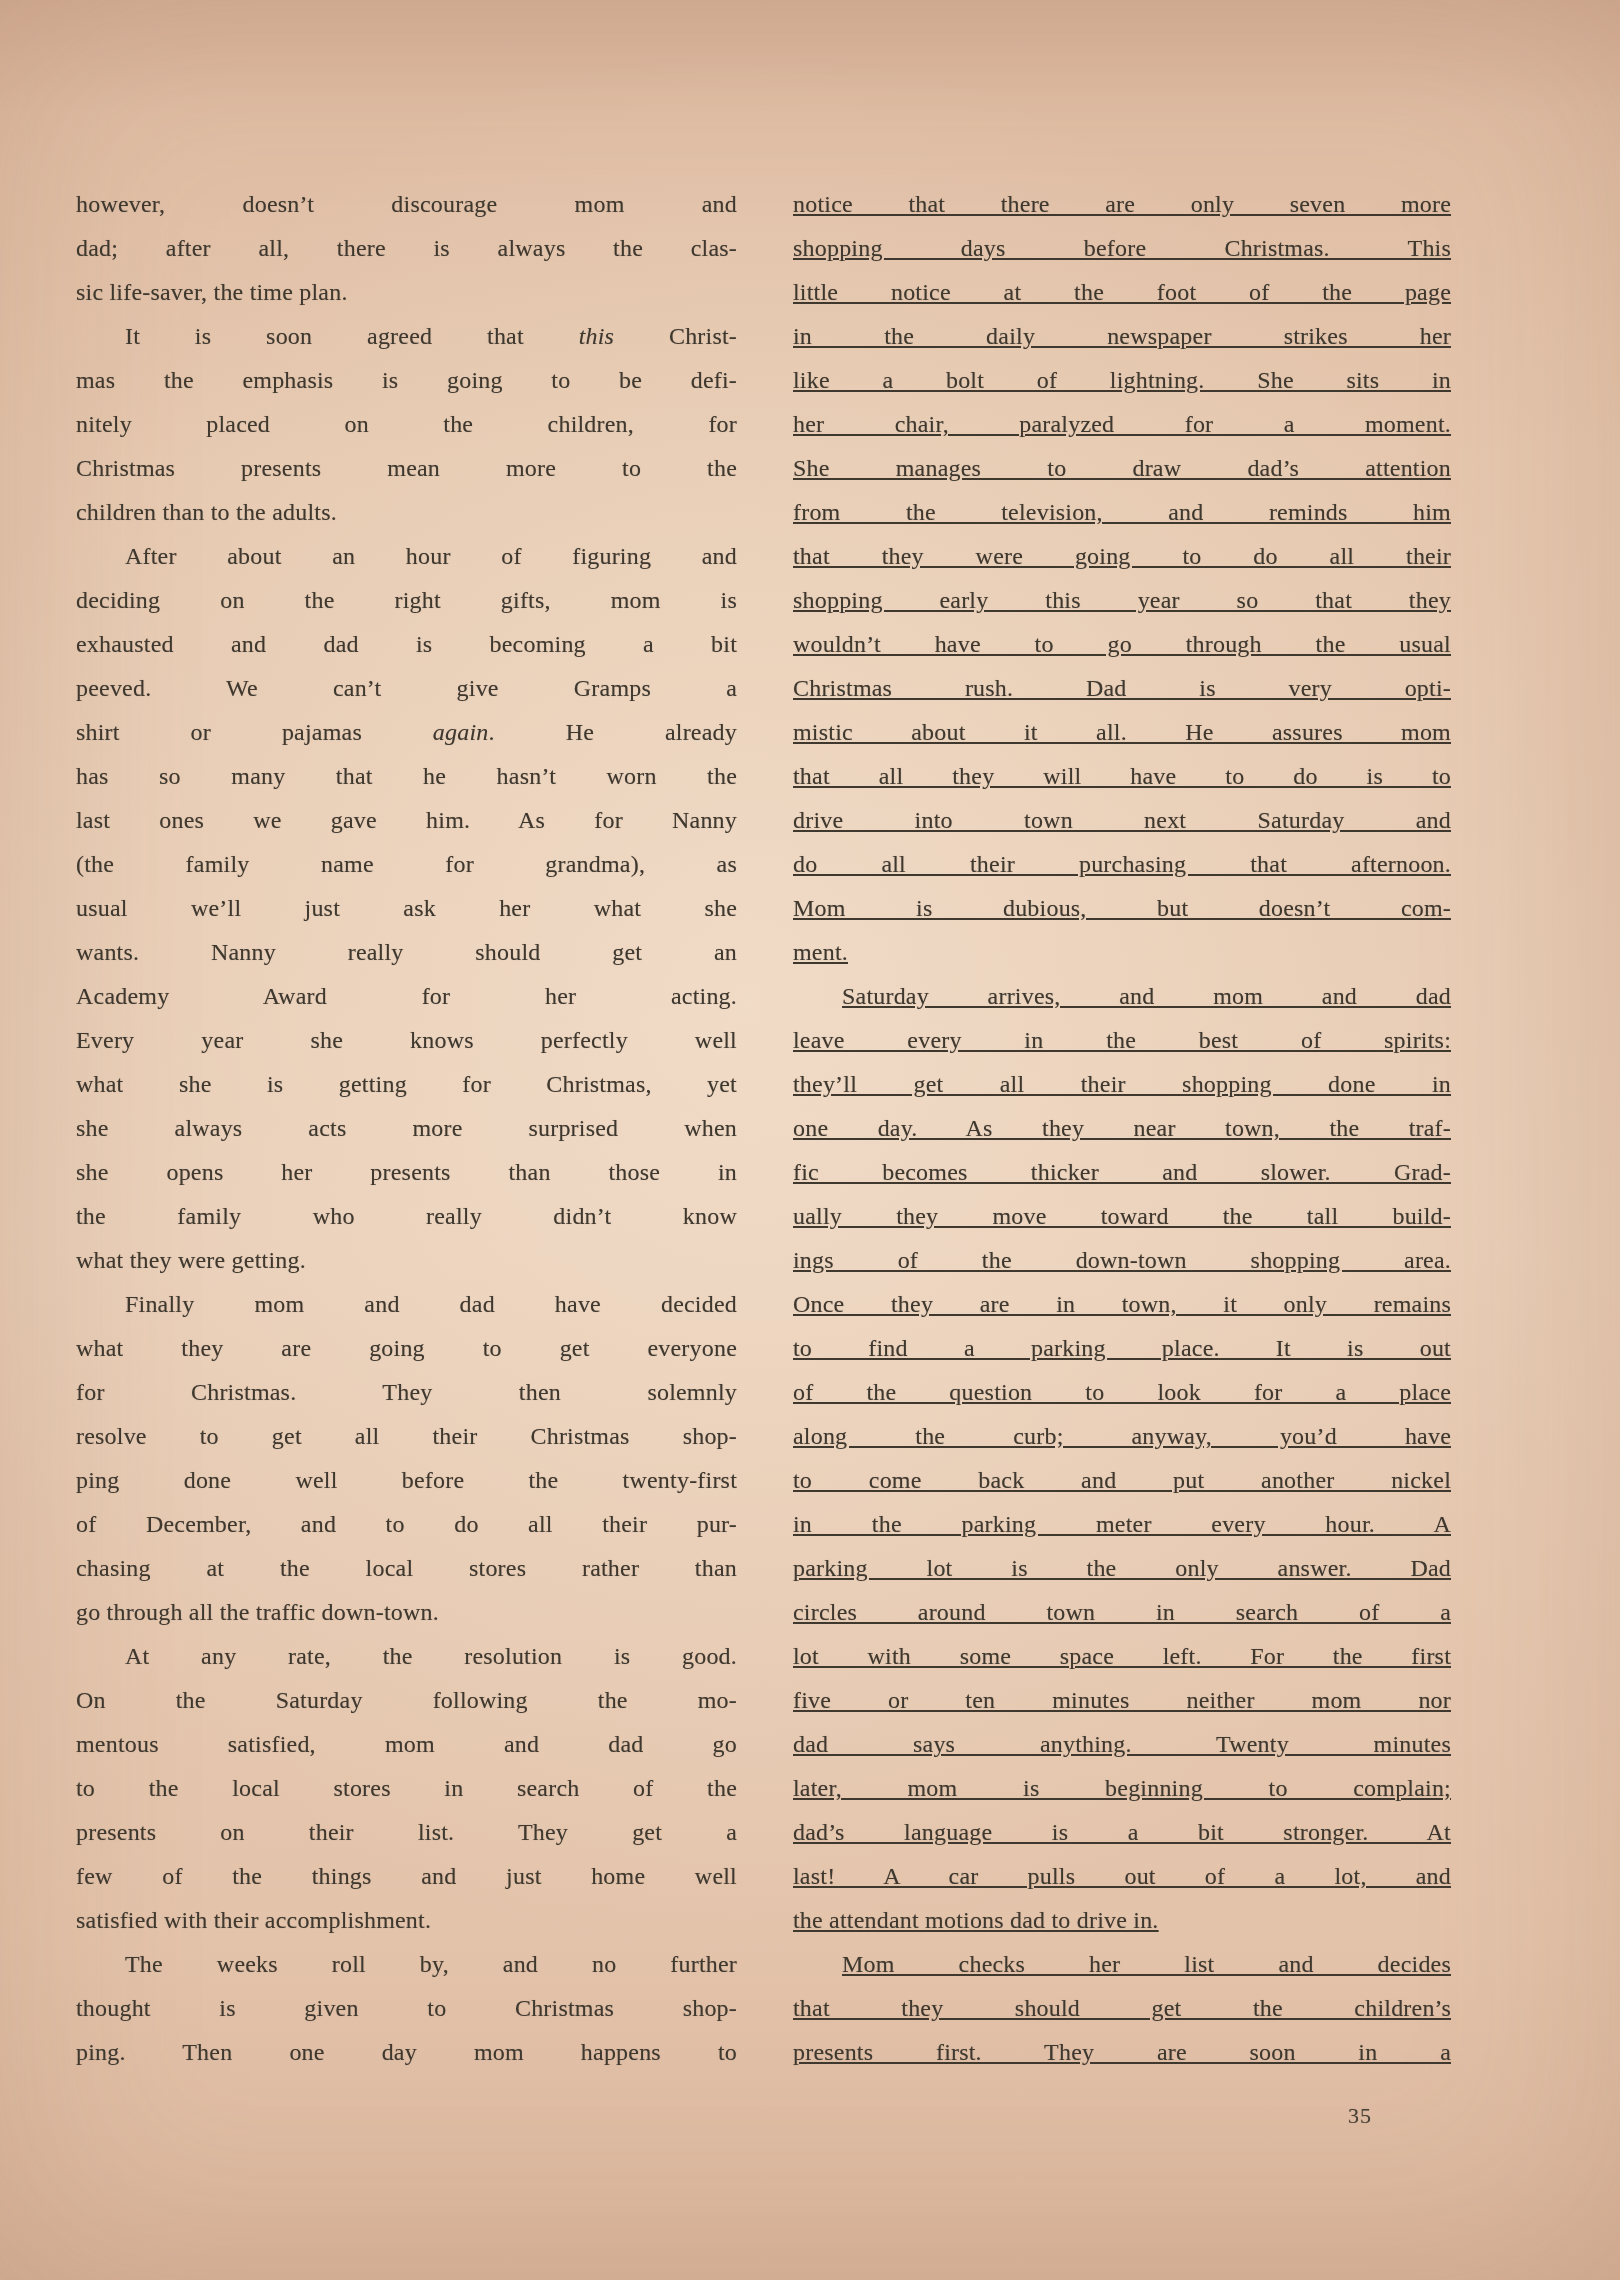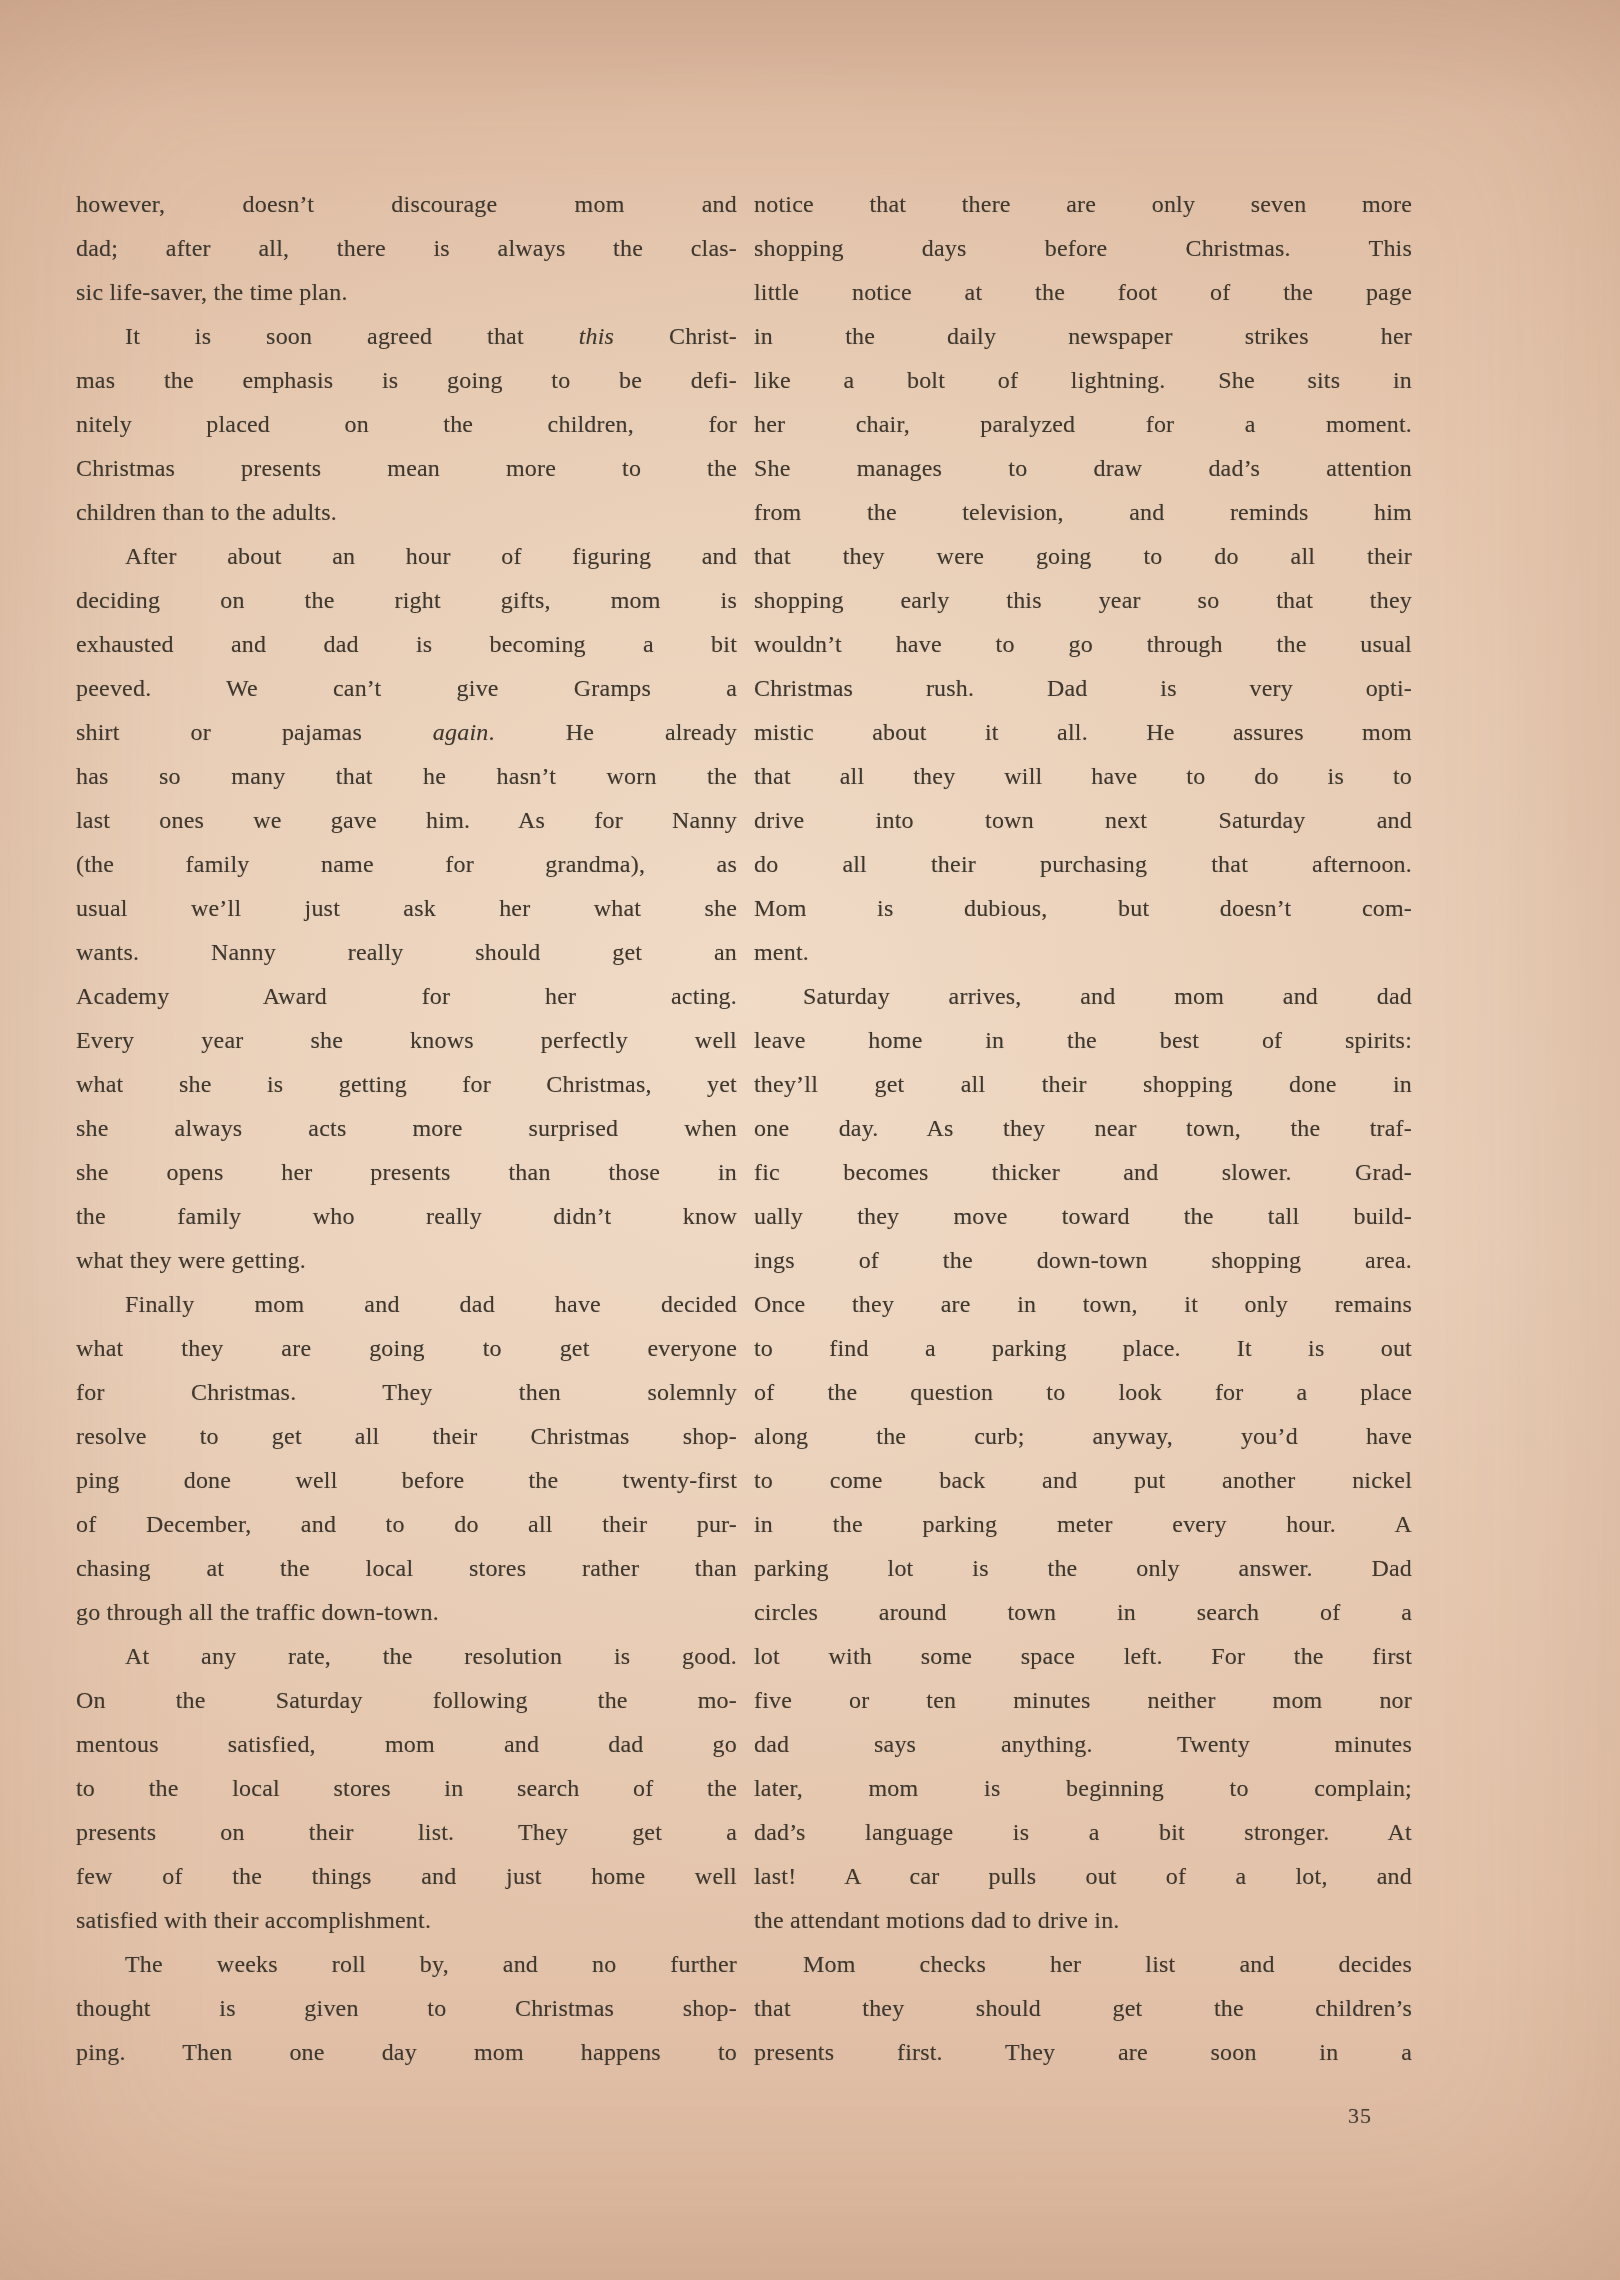--- a/index.html
+++ b/index.html
@@ -19,21 +19,21 @@
   .col {
     position: absolute;
     top: 182px;
     color: #3f382f;
     font-size: 24px;
     line-height: 44px;
     letter-spacing: 0.2px;
     text-shadow: 0 0 0.9px rgba(63, 56, 47, 0.35);
   }
   .col-left  { left: 76px;  width: 661px; }
-  .col-right { left: 754px; width: 658px; }
+  .col-right { left: 793px; width: 658px; text-decoration: underline; }
   .line { text-align: justify; text-align-last: justify; white-space: normal; }
   .line.indent { text-indent: 49px; }
   .line.pend { text-align-last: left; }
   .page-number {
     position: absolute;
     left: 1348px; top: 2103px;
     color: #4a4238;
     font-size: 22px;
     letter-spacing: 0.9px;
     text-shadow: 0 0 0.9px rgba(63, 56, 47, 0.35);
@@ -101,21 +101,21 @@
       <div class="line">shopping early this year so that they</div>
       <div class="line">wouldn’t have to go through the usual</div>
       <div class="line">Christmas rush. Dad is very opti-</div>
       <div class="line">mistic about it all. He assures mom</div>
       <div class="line">that all they will have to do is to</div>
       <div class="line">drive into town next Saturday and</div>
       <div class="line">do all their purchasing that afternoon.</div>
       <div class="line">Mom is dubious, but doesn’t com-</div>
       <div class="line pend">ment.</div>
       <div class="line indent">Saturday arrives, and mom and dad</div>
-      <div class="line">leave home in the best of spirits:</div>
+      <div class="line">leave every in the best of spirits:</div>
       <div class="line">they’ll get all their shopping done in</div>
       <div class="line">one day. As they near town, the traf-</div>
       <div class="line">fic becomes thicker and slower. Grad-</div>
       <div class="line">ually they move toward the tall build-</div>
       <div class="line">ings of the down-town shopping area.</div>
       <div class="line">Once they are in town, it only remains</div>
       <div class="line">to find a parking place. It is out</div>
       <div class="line">of the question to look for a place</div>
       <div class="line">along the curb; anyway, you’d have</div>
       <div class="line">to come back and put another nickel</div>

